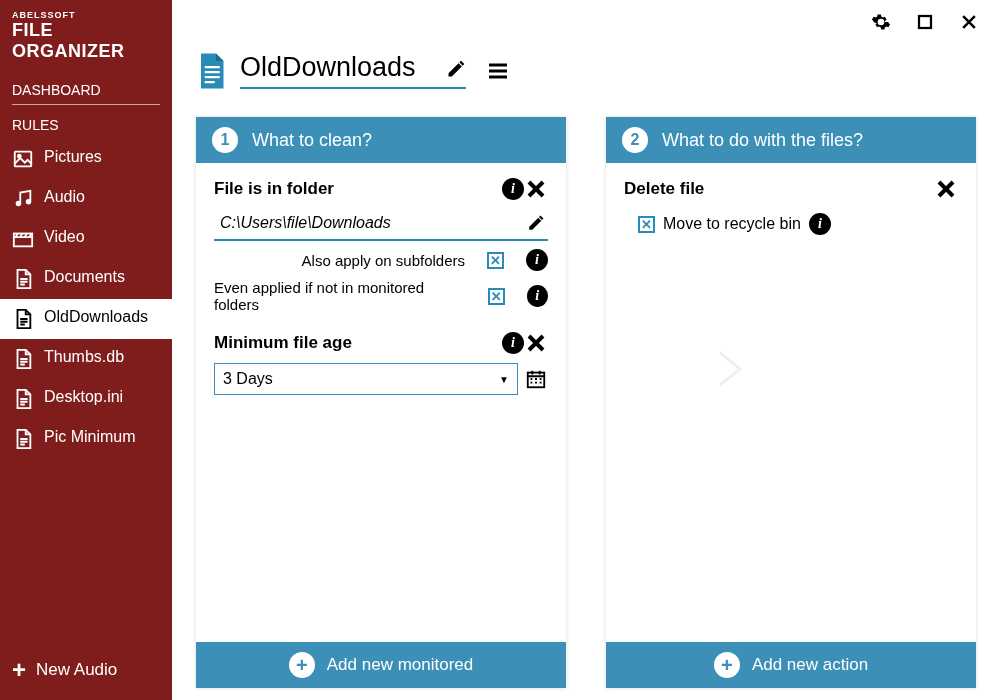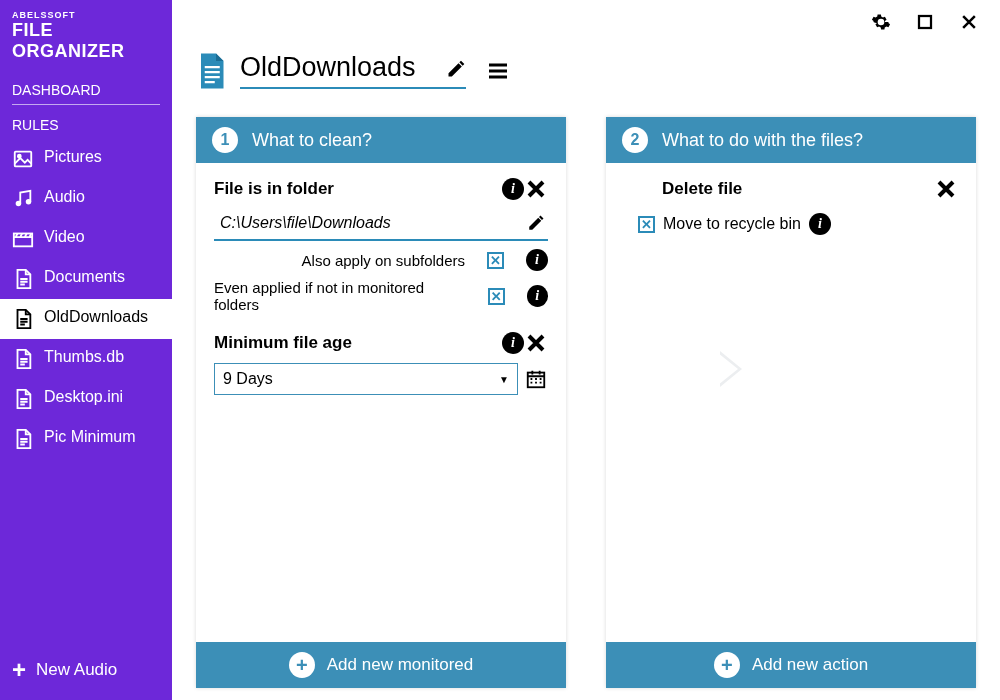--- a/index.html
+++ b/index.html
@@ -1,21 +1,21 @@
 <!DOCTYPE html>
 <html><head>
 <meta charset="utf-8">
 <style>
 * { margin: 0; padding: 0; box-sizing: border-box; font-family: Arial, Helvetica, sans-serif; }
 body { width: 1000px; height: 700px; overflow: hidden; background: #fff; display: flex; }
 
 .sidebar {
   width: 172px;
   height: 100%;
-  background: #6d28d9;
+  background: #7f1d1d;
   color: #fff;
   display: flex;
   flex-direction: column;
   padding-top: 10px;
 }
 .brand { padding: 0 12px 10px 12px; }
 .brand-top { font-size: 9px; font-weight: bold; letter-spacing: 1px; }
 .brand-bottom { font-size: 18px; font-weight: 900; letter-spacing: 0.5px; font-family: Impact, "Arial Black", sans-serif; }
 .nav-heading { padding: 10px 12px 6px 12px; font-size: 14px; }
 .nav-divider { height: 1px; background: rgba(255,255,255,0.6); margin: 0 12px 2px 12px; }
@@ -66,21 +66,21 @@
 .select-row { display: flex; align-items: center; gap: 6px; margin-top: 8px; }
 .select-box { flex: 1; border: 1.5px solid #3c8fb7; height: 32px; display: flex; align-items: center; padding: 0 8px; font-size: 16px; cursor: pointer; }
 .select-caret { margin-left: auto; font-size: 10px; }
 
 .panel-footer {
   background: #3c8fb7; color: #fff; display: flex; align-items: center; justify-content: center;
   gap: 12px; padding: 10px; font-size: 17px; cursor: pointer;
 }
 .plus-circle { width: 26px; height: 26px; border-radius: 50%; background: #fff; color: #3c8fb7; display: flex; align-items: center; justify-content: center; font-weight: bold; font-size: 20px; }
 
-.action-title-row { display: flex; align-items: center; margin-left: 38px; }
+.action-title-row { display: flex; align-items: center; }
 .action-title { font-weight: bold; font-size: 17px; flex: 1; }
 
 .action-opt-row { display: flex; align-items: center; gap: 8px; margin-top: 12px; padding-left: 14px; }
 
 .connector {
   position: absolute;
   left: 548px;
   top: 244px;
   width: 0; height: 0;
   border-top: 18px solid transparent;
@@ -287,21 +287,21 @@
             <span class="cond-title">Minimum file age</span>
             <span class="info-circle">i</span>
             <span class="icon-btn">
               <svg viewBox="0 0 24 24" width="24" height="24" stroke="#000" stroke-width="4">
                   <path d="M5 5 L19 19 M19 5 L5 19"></path>
                 </svg>
             </span>
           </div>
           <div class="select-row">
             <div class="select-box">
-              <span>9 Days</span>
+              <span>3 Days</span>
               <span class="select-caret">▼</span>
             </div>
             <span class="icon-btn">
               <svg viewBox="0 0 24 24" width="22" height="22" fill="none" stroke="#000" stroke-width="2">
                   <rect x="3" y="5" width="18" height="16"></rect>
                   <path d="M3 9 H21 M8 3 V7 M16 3 V7"></path>
                   <path d="M6 12h2M11 12h2M16 12h2M6 16h2M11 16h2M16 16h2"></path>
                 </svg>
             </span>
           </div>

